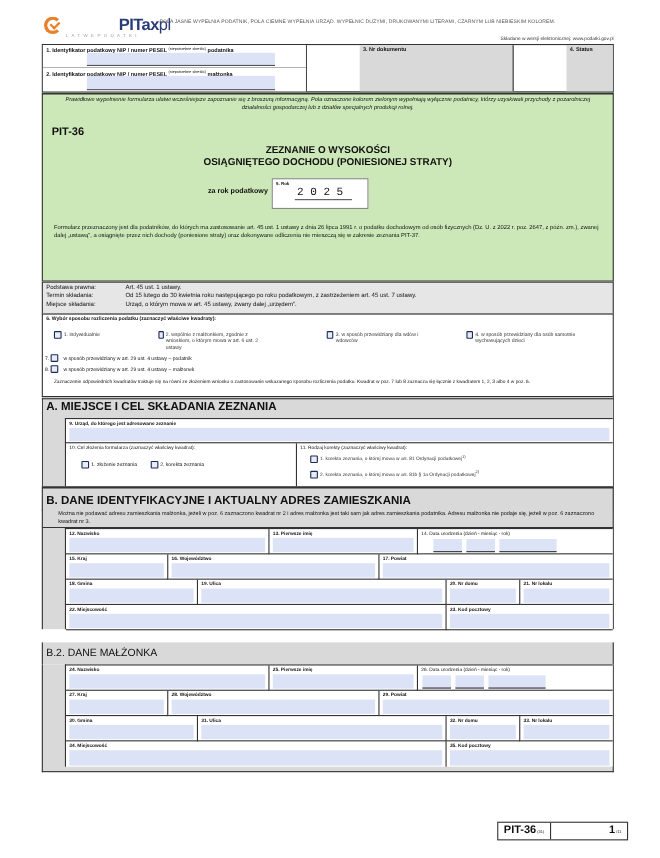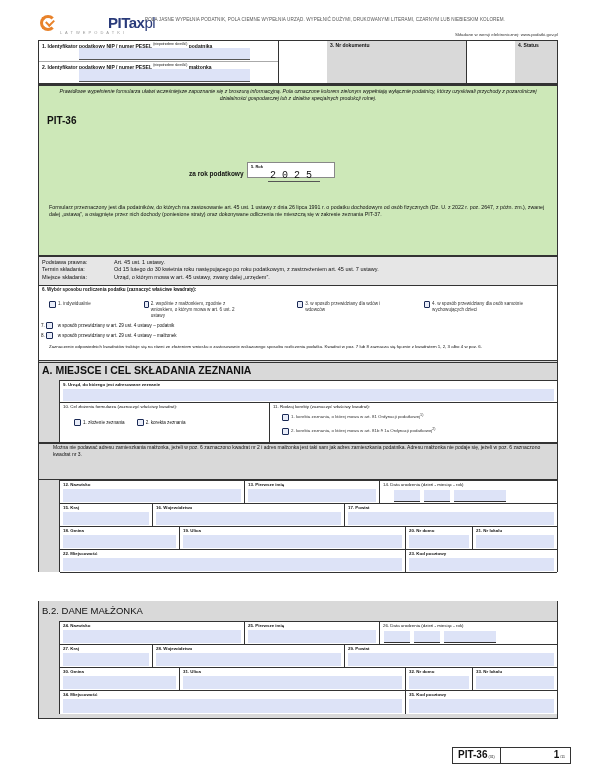--- a/index.html
+++ b/index.html
@@ -21,21 +21,21 @@
   .lbl { font-size: 5px; font-weight: bold; padding: 1px 3px; white-space: nowrap; }
   .lbl small { font-size: 3.4px; font-weight: normal; vertical-align: super; }
   .nip-field { position: absolute; left: 40px; right: 28px; top: 7px; bottom: 1px; background: #dde3f7; border-bottom: 1px solid #555; }
   .cell-grey { background: #d9d9d9; border-right: 1px solid #333; position: relative; }
   .cell-grey:last-child { border-right: none; }
   .green { top: 84px; height: 172px; background: #cde8b8; border: 1px solid #333; border-top: 2px solid #333; }
   .intro { font-size: 5.2px; font-style: italic; text-align: center; padding: 2px 14px; line-height: 1.35; }
   .pit { left: 8px; top: 29px; font-size: 10px; font-weight: bold; }
   .title { left: 0; right: 0; top: 45px; text-align: center; font-size: 9px; font-weight: bold; line-height: 1.2; }
   .year-lbl { left: 150px; top: 84px; font-size: 6.5px; font-weight: bold; }
-  .year-box { left: 208px; top: 76px; width: 88px; height: 16px; background: #fff; border: 1px solid #888; }
+  .year-box { left: 208px; top: 76px; width: 88px; height: 28px; background: #fff; border: 1px solid #888; }
   .year-box .lbl { font-size: 4px; }
   .year-val { position: absolute; left: 20px; top: 7px; font-size: 10px; letter-spacing: 6px; font-family: "Liberation Mono", monospace; border-bottom: 1px solid #555; padding: 0 2px; }
   .desc { left: 0; right: 0; top: 118px; font-size: 5.3px; padding: 0 10px; line-height: 1.35; }
   .legal { top: 256px; height: 30px; border: 1px solid #333; background: #e6e6e6; font-size: 5.5px; padding: 2px 3px; line-height: 1.35; }
   .legal-row { display: flex; }
   .legal-row span:first-child { width: 72px; }
   .s6 { top: 285px; height: 76px; border: 1px solid #333; background: #fff; font-size: 4.8px; }
   .cb { display: inline-block; width: 7px; height: 7px; border: 1.5px solid #1b2a55; border-radius: 1px; background: #e8ecf8; vertical-align: middle; margin-right: 2px; }
   .opt { position: absolute; top: 15px; display: flex; font-size: 4.6px; color: #333; line-height: 1.3; }
   .opt .cb { margin-top: 0; }
@@ -87,20 +87,22 @@
   </div>
   <div class="cell-grey" style="flex:1">
     <div class="lbl">4. Status</div>
   </div>
 </div>
 
 <div class="abs form green">
   <div class="intro">Prawidłowe wypełnienie formularza ułatwi wcześniejsze zapoznanie się z broszurą informacyjną. Pola oznaczone kolorem zielonym wypełniają wyłącznie podatnicy, którzy uzyskiwali przychody z pozarolniczej działalności gospodarczej lub z działów specjalnych produkcji rolnej.</div>
   <div class="abs pit">PIT-36</div>
   <div class="abs title">
+    <div>ZEZNANIE O WYSOKOŚCI</div>
+    <div>OSIĄGNIĘTEGO DOCHODU (PONIESIONEJ STRATY)</div>
   </div>
   <div class="abs year-lbl">za rok podatkowy</div>
   <div class="abs year-box">
     <div class="lbl">5. Rok</div>
     <div class="year-val">2025</div>
   </div>
   <div class="abs desc">Formularz przeznaczony jest dla podatników, do których ma zastosowanie art. 45 ust. 1 ustawy z dnia 26 lipca 1991 r. o podatku dochodowym od osób fizycznych (Dz. U. z 2022 r. poz. 2647, z późn. zm.), zwanej dalej „ustawą”, a osiągnięte przez nich dochody (poniesione straty) oraz dokonywane odliczenia nie mieszczą się w zakresie zeznania PIT-37.</div>
 </div>
 
 <div class="abs form legal">
@@ -157,20 +159,21 @@
     </div>
     <div style="flex:1;position:relative">
       <div class="f-lbl"><span>11. Rodzaj korekty</span> <span>(zaznaczyć właściwy kwadrat):</span></div>
       <div style="position:absolute;left:12px;top:10px;font-size:4.4px;color:#333"><span class="cb"></span><span>1. korekta zeznania, o której mowa w art. 81 Ordynacji podatkowej</span><sup>1)</sup></div>
       <div style="position:absolute;left:12px;top:24px;font-size:4.4px;color:#333"><span class="cb"></span><span>2. korekta zeznania, o której mowa w art. 81b § 1a Ordynacji podatkowej</span><sup>2)</sup></div>
     </div>
   </div>
 </div>
 
 <div class="abs form secB">
+  <div style="padding:1px 0"><span class="sec-title">B. DANE IDENTYFIKACYJNE I AKTUALNY ADRES ZAMIESZKANIA</span></div>
   <div class="secB-note">Można nie podawać adresu zamieszkania małżonka, jeżeli w poz. 6 zaznaczono kwadrat nr 2 i adres małżonka jest taki sam jak adres zamieszkania podatnika. Adresu małżonka nie podaje się, jeżeli w poz. 6 zaznaczono kwadrat nr 3.</div>
 </div>
 
 <div class="abs form" style="top:480px">
   <div class="grid" style="height:92px">
     <div class="grid-in" style="border-top:1px solid #333">
       <div class="gc" style="left:0;top:0;width:185px;height:23px">
           <div class="f-lbl">12. Nazwisko</div>
           <div class="field"></div>
         </div>
@@ -217,21 +220,21 @@
           <div class="field"></div>
         </div>
       <div class="gc" style="left:346px;top:69px;right:0;height:23px;border-right:none">
           <div class="f-lbl">23. Kod pocztowy</div>
           <div class="field"></div>
         </div>
     </div>
   </div>
 </div>
 
-<div class="abs form" style="top:601px">
+<div class="abs form" style="top:584px">
   <div class="sub">B.2. DANE MAŁŻONKA</div>
   <div class="grid" style="height:98px;border-bottom:1px solid #333">
     <div class="grid-in" style="border-top:1px solid #333;bottom:4px">
       <div class="gc" style="left:0;top:0;width:185px;height:23px">
           <div class="f-lbl">24. Nazwisko</div>
           <div class="field"></div>
         </div>
       <div class="gc" style="left:185px;top:0;width:135px;height:23px">
           <div class="f-lbl">25. Pierwsze imię</div>
           <div class="field"></div>

